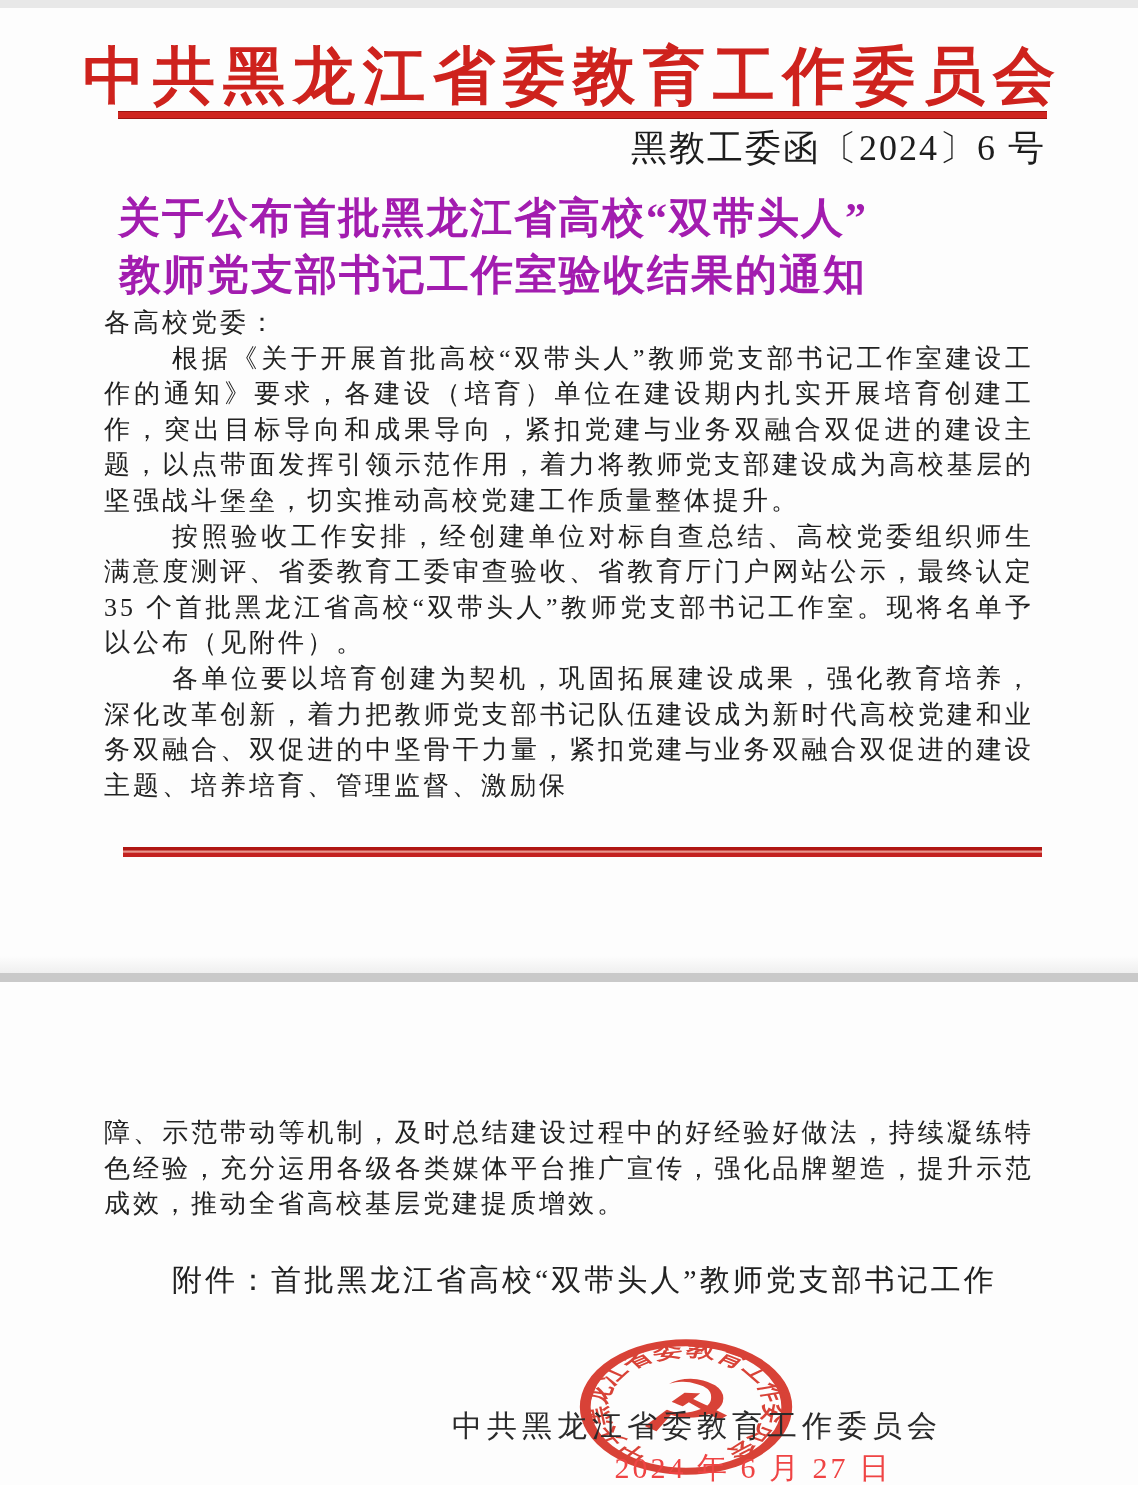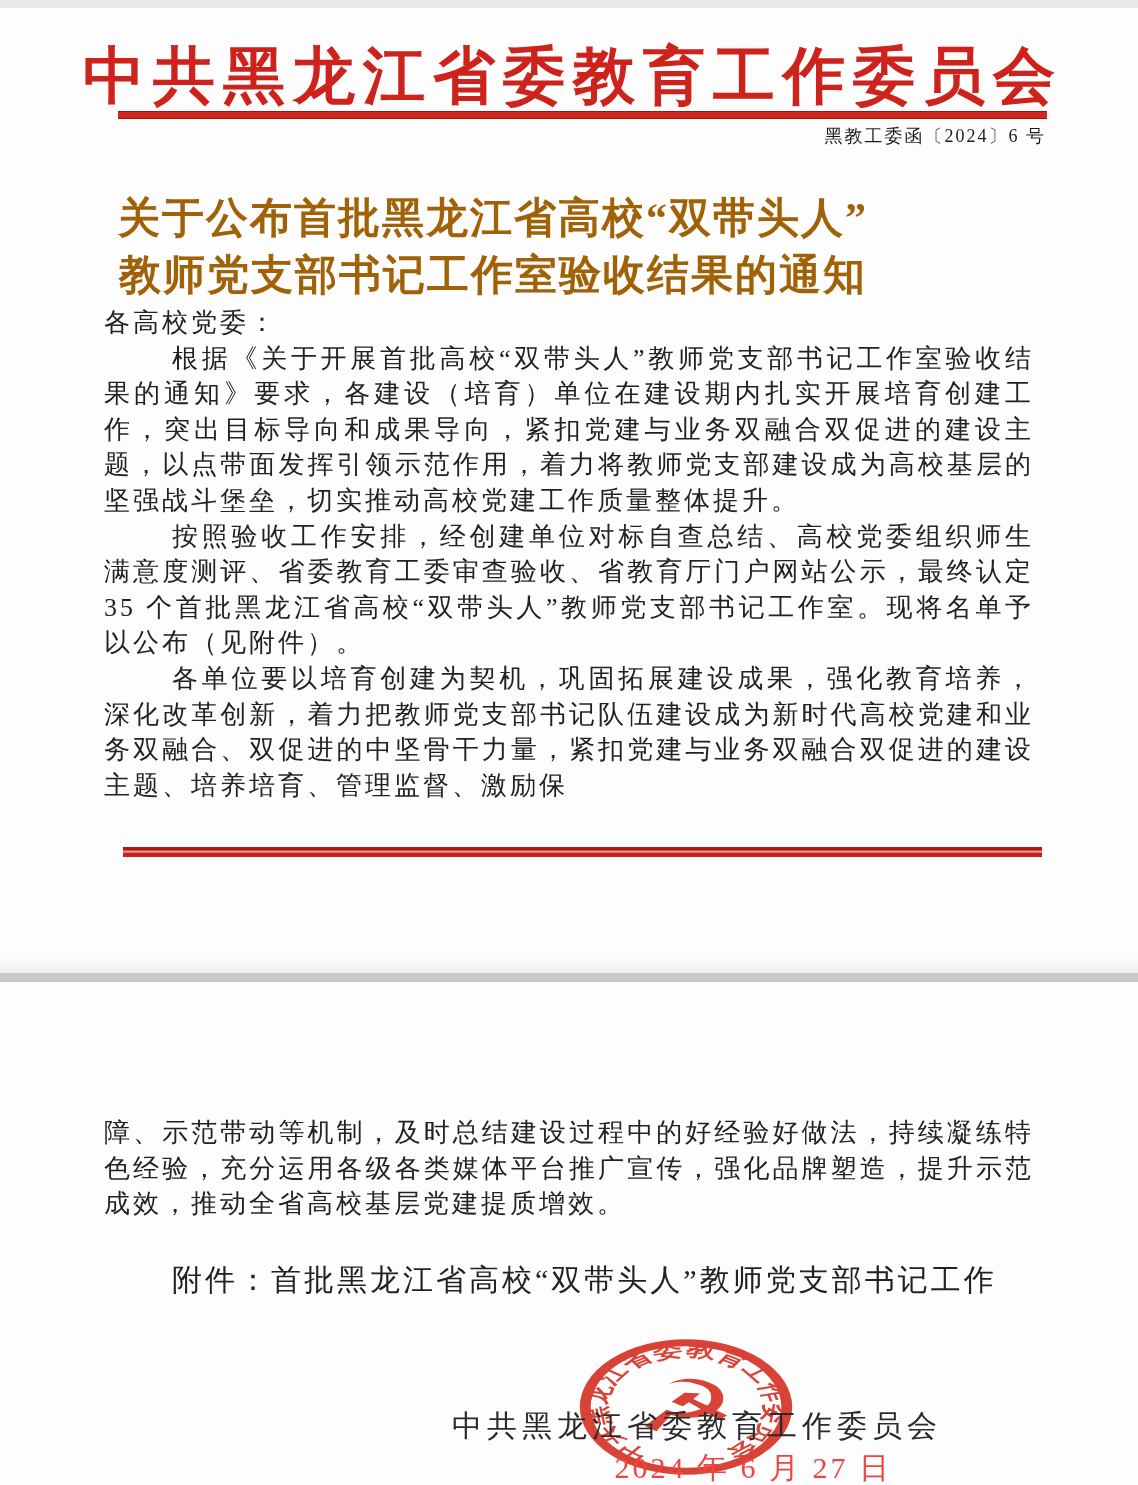--- a/index.html
+++ b/index.html
@@ -21,30 +21,30 @@
     color:var(--red);
     white-space:nowrap;
   }
   .rule-top{
     position:absolute;top:103px;left:118px;width:929px;height:8px;
     background:linear-gradient(180deg,#9e1412 0 18%,#cf2620 18% 82%,#9e1412 82% 100%);
   }
   .doc-number{
     position:absolute;top:116px;left:122px;width:924px;
     text-align:right;
-    font-size:18px;letter-spacing:2px;
+    font-size:36px;letter-spacing:2px;
     color:#1d1d1d;
   }
   
   .doc-title{
     position:absolute;top:182px;left:0;width:986px;
     text-align:center;
     font-size:42px;font-weight:bold;line-height:57px;
     letter-spacing:2px;
-    color:#a16207;
+    color:#a21caf;
     white-space:nowrap;
   }
   
   .body-block{
     position:absolute;left:104px;width:930px;
     font-size:26px;line-height:35.6px;letter-spacing:3px;
     text-align:justify;text-justify:inter-character;
     color:#222;
   }
   .body-1{top:297px;}
@@ -102,21 +102,21 @@
 
   <div class="doc-number">黑教工委函〔2024〕6 号</div>
 
   <div class="doc-title">
     <div>关于公布首批黑龙江省高校“双带头人”</div>
     <div>教师党支部书记工作室验收结果的通知</div>
   </div>
 
   <div class="body-block body-1">
     <p>各高校党委：</p>
-    <p class="indent">根据《关于开展首批高校“双带头人”教师党支部书记工作室验收结果的通知》要求，各建设（培育）单位在建设期内扎实开展培育创建工作，突出目标导向和成果导向，紧扣党建与业务双融合双促进的建设主题，以点带面发挥引领示范作用，着力将教师党支部建设成为高校基层的坚强战斗堡垒，切实推动高校党建工作质量整体提升。</p>
+    <p class="indent">根据《关于开展首批高校“双带头人”教师党支部书记工作室建设工作的通知》要求，各建设（培育）单位在建设期内扎实开展培育创建工作，突出目标导向和成果导向，紧扣党建与业务双融合双促进的建设主题，以点带面发挥引领示范作用，着力将教师党支部建设成为高校基层的坚强战斗堡垒，切实推动高校党建工作质量整体提升。</p>
     <p class="indent">按照验收工作安排，经创建单位对标自查总结、高校党委组织师生满意度测评、省委教育工委审查验收、省教育厅门户网站公示，最终认定 35 个首批黑龙江省高校“双带头人”教师党支部书记工作室。现将名单予以公布（见附件）。</p>
     <p class="indent">各单位要以培育创建为契机，巩固拓展建设成果，强化教育培养，深化改革创新，着力把教师党支部书记队伍建设成为新时代高校党建和业务双融合、双促进的中坚骨干力量，紧扣党建与业务双融合双促进的建设主题、培养培育、管理监督、激励保</p>
   </div>
 
   <div class="rule-mid"></div>
 
   <div class="scan-shade"></div>
   <div class="gray-band"></div>
 
   <div class="body-block body-2">

